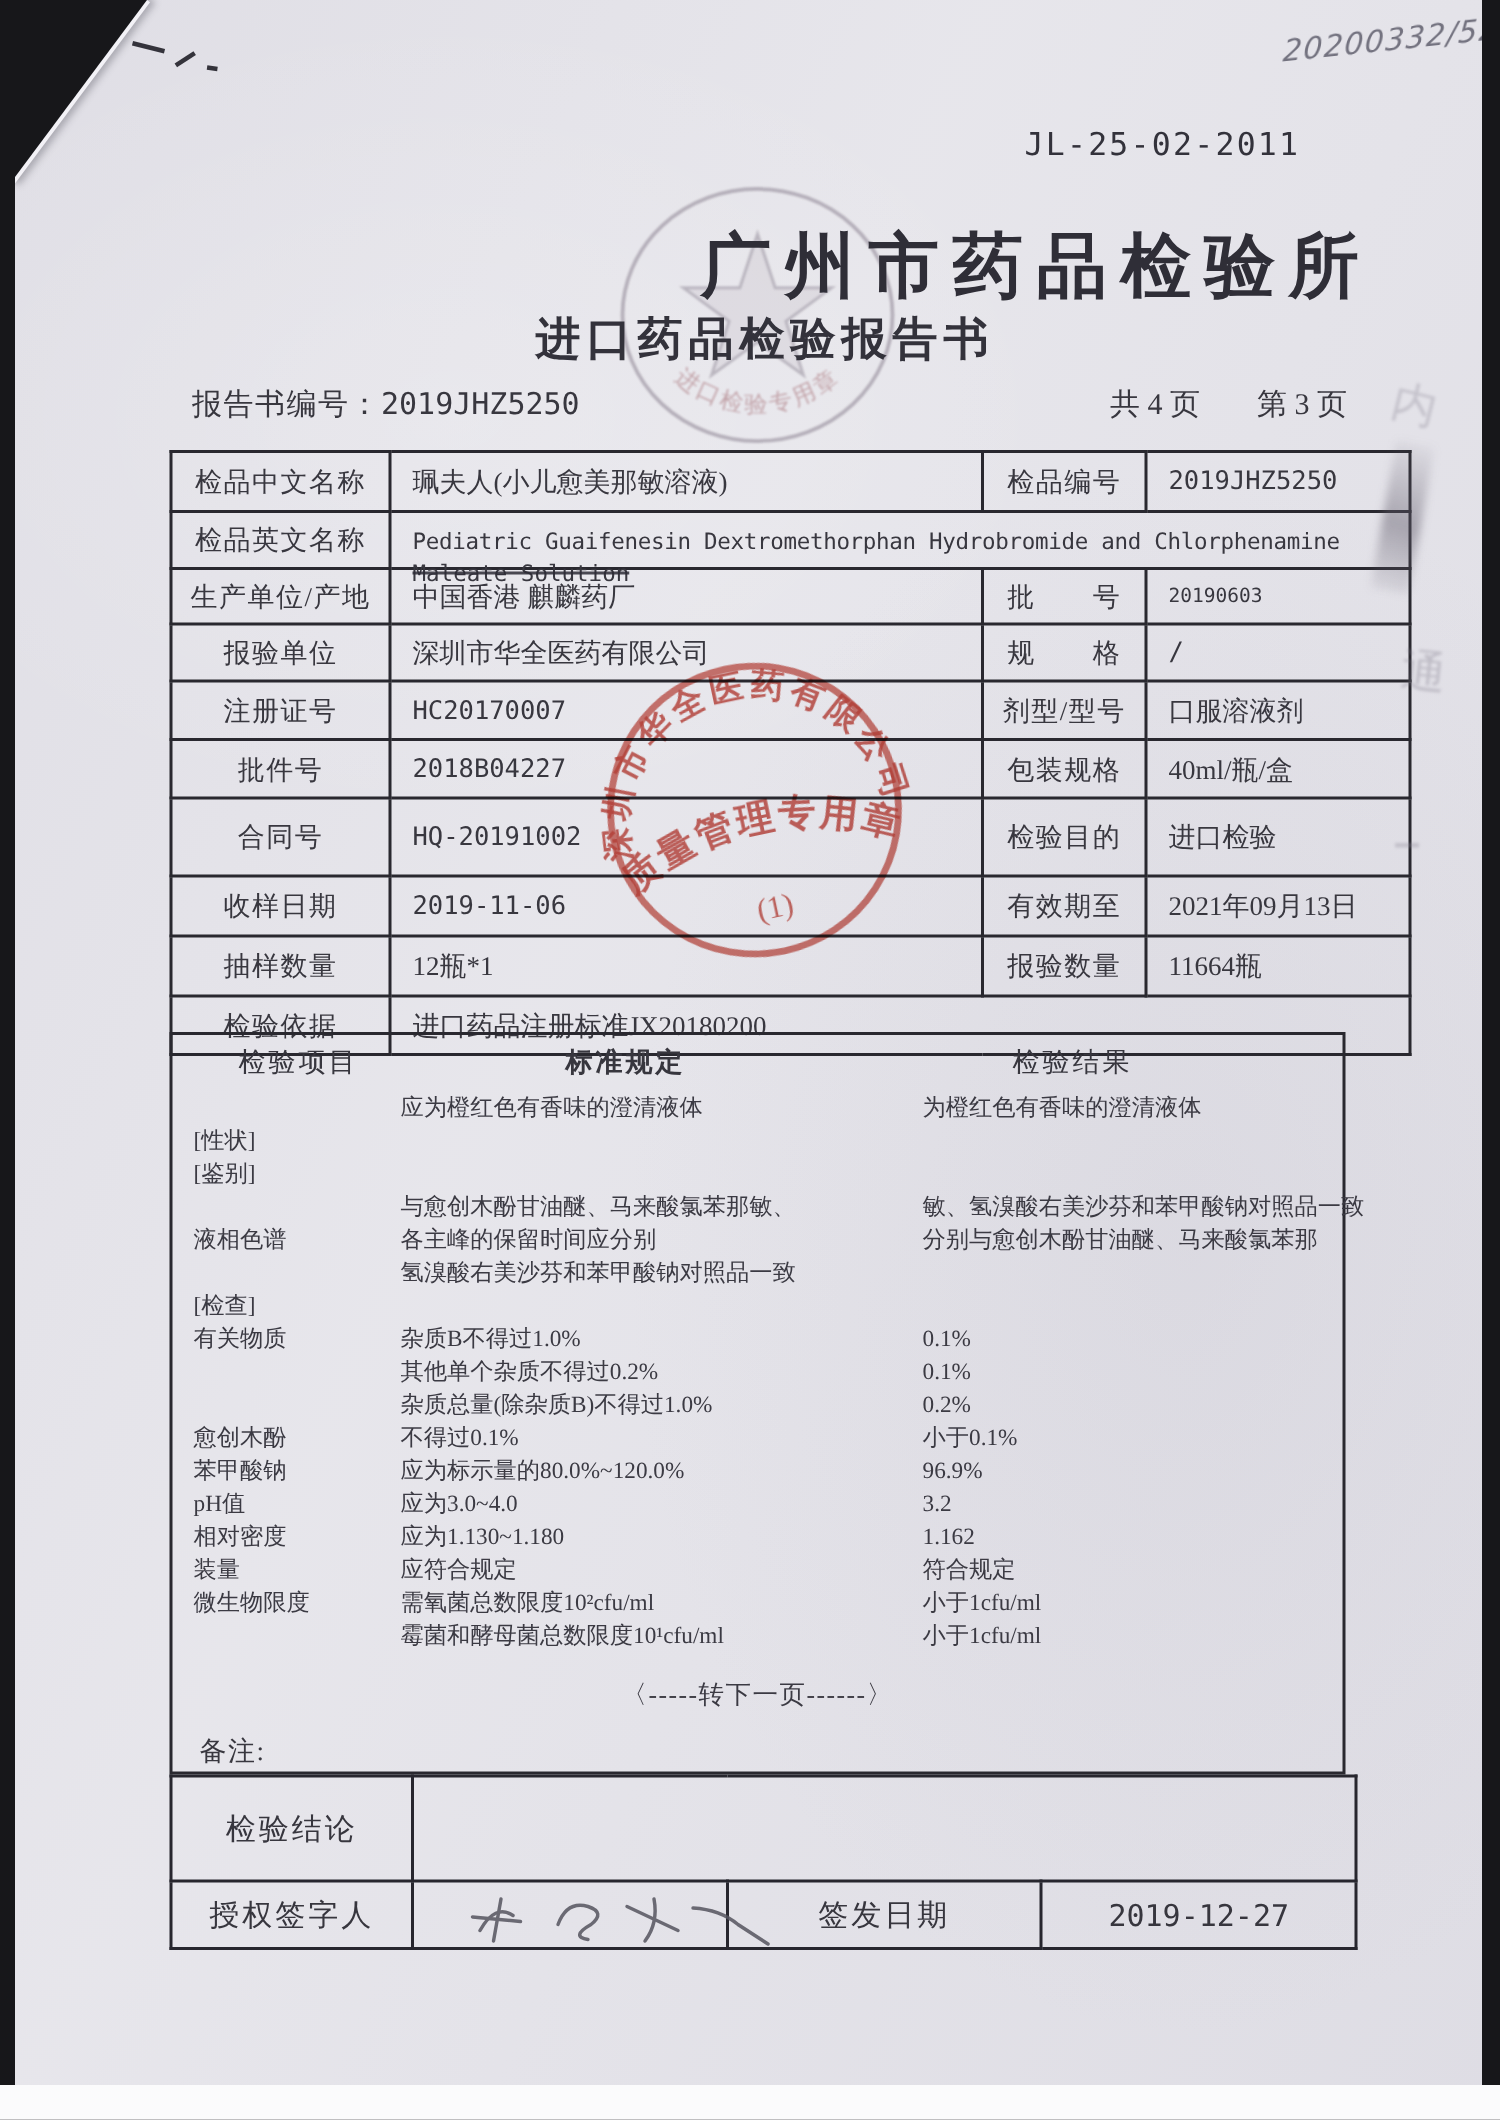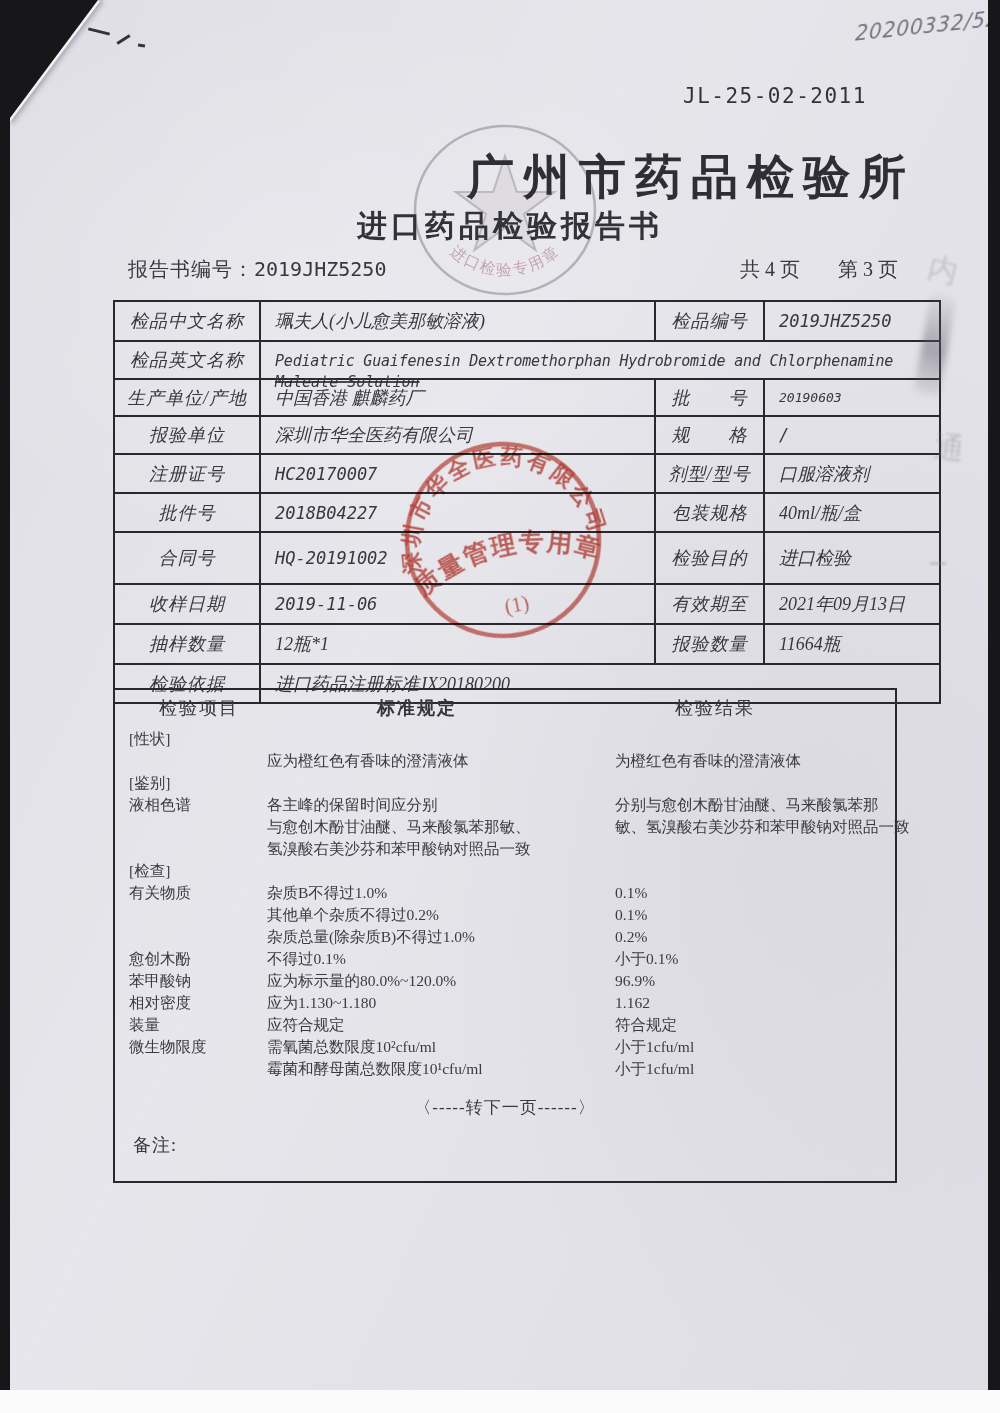--- a/index.html
+++ b/index.html
@@ -32,21 +32,21 @@
   .doc-title{position:absolute;left:105px;top:206px;width:790px;text-align:center;
     font-size:30px;font-weight:bold;letter-spacing:4px;color:#33323b;z-index:3;}
   .report-line{position:absolute;left:118px;top:256px;width:780px;font-size:20px;color:#38373f;z-index:3;}
   .report-no-lab{letter-spacing:1px;}
   .mono{font-family:"DejaVu Sans Mono",monospace;}
   .pages{position:absolute;left:612px;top:0;width:180px;display:flex;gap:38px;}
 
   
   table.info{position:absolute;left:103px;top:300px;width:784px;border-collapse:collapse;
     table-layout:fixed;z-index:2;}
-  table.info td{border:2px solid #29282f;font-size:18px;color:#38373f;overflow:visible;font-style:italic;}
+  table.info td{border:2px solid #29282f;font-size:18px;color:#38373f;overflow:visible;}
   td.ilab{text-align:center;letter-spacing:1px;}
   td.ival{text-align:left;padding-left:14px;position:relative;}
   .eng-line{font-family:"DejaVu Sans Mono",monospace;font-size:15px;letter-spacing:-.2px;white-space:nowrap;}
   .eng-overflow{position:absolute;left:14px;bottom:-13px;z-index:4;
     font-family:"DejaVu Sans Mono",monospace;font-size:15px;white-space:nowrap;
     text-decoration:line-through;text-decoration-thickness:2px;text-decoration-color:rgba(45,44,54,.85);}
 
   
   .results{position:absolute;left:103px;top:688px;width:784px;height:495px;
     border:2.5px solid #29282f;z-index:2;box-sizing:border-box;}
@@ -197,46 +197,46 @@
   </svg>
 
   <div class="results">
     <div class="rhead">
       <span class="rh-item">检验项目</span>
       <span class="rh-spec">标准规定</span>
       <span class="rh-result">检验结果</span>
     </div>
     <div class="rbody">
         <div class="rrow">
+          <span class="rc-item"></span>
+          <span class="rc-spec">应为橙红色有香味的澄清液体</span>
+          <span class="rc-result">为橙红色有香味的澄清液体</span>
+        </div>
+        <div class="rrow">
           <span class="rc-item">[性状]</span>
           <span class="rc-spec"></span>
           <span class="rc-result"></span>
         </div>
         <div class="rrow">
-          <span class="rc-item"></span>
-          <span class="rc-spec">应为橙红色有香味的澄清液体</span>
-          <span class="rc-result">为橙红色有香味的澄清液体</span>
-        </div>
-        <div class="rrow">
           <span class="rc-item">[鉴别]</span>
           <span class="rc-spec"></span>
           <span class="rc-result"></span>
         </div>
         <div class="rrow">
+          <span class="rc-item"></span>
+          <span class="rc-spec">与愈创木酚甘油醚、马来酸氯苯那敏、</span>
+          <span class="rc-result">敏、氢溴酸右美沙芬和苯甲酸钠对照品一致</span>
+        </div>
+        <div class="rrow">
           <span class="rc-item">液相色谱</span>
           <span class="rc-spec">各主峰的保留时间应分别</span>
           <span class="rc-result">分别与愈创木酚甘油醚、马来酸氯苯那</span>
         </div>
         <div class="rrow">
           <span class="rc-item"></span>
-          <span class="rc-spec">与愈创木酚甘油醚、马来酸氯苯那敏、</span>
-          <span class="rc-result">敏、氢溴酸右美沙芬和苯甲酸钠对照品一致</span>
-        </div>
-        <div class="rrow">
-          <span class="rc-item"></span>
           <span class="rc-spec">氢溴酸右美沙芬和苯甲酸钠对照品一致</span>
           <span class="rc-result"></span>
         </div>
         <div class="rrow">
           <span class="rc-item">[检查]</span>
           <span class="rc-spec"></span>
           <span class="rc-result"></span>
         </div>
         <div class="rrow">
           <span class="rc-item">有关物质</span>
@@ -255,20 +255,25 @@
         </div>
         <div class="rrow">
           <span class="rc-item">愈创木酚</span>
           <span class="rc-spec">不得过0.1%</span>
           <span class="rc-result">小于0.1%</span>
         </div>
         <div class="rrow">
           <span class="rc-item">苯甲酸钠</span>
           <span class="rc-spec">应为标示量的80.0%~120.0%</span>
           <span class="rc-result">96.9%</span>
+        </div>
+        <div class="rrow">
+          <span class="rc-item">pH值</span>
+          <span class="rc-spec">应为3.0~4.0</span>
+          <span class="rc-result">3.2</span>
         </div>
         <div class="rrow">
           <span class="rc-item">相对密度</span>
           <span class="rc-spec">应为1.130~1.180</span>
           <span class="rc-result">1.162</span>
         </div>
         <div class="rrow">
           <span class="rc-item">装量</span>
           <span class="rc-spec">应符合规定</span>
           <span class="rc-result">符合规定</span>
@@ -281,20 +286,46 @@
         <div class="rrow">
           <span class="rc-item"></span>
           <span class="rc-spec">霉菌和酵母菌总数限度10¹cfu/ml</span>
           <span class="rc-result">小于1cfu/ml</span>
         </div>
       </div>
     <div class="continuation">〈-----转下一页------〉</div>
     <div class="remark">备注:</div>
   </div>
 
+  <table class="foot">
+    <tbody>
+      <tr style="height:70px;">
+        <td class="flab" style="width:157px;">检验结论</td>
+        <td colspan="3"></td>
+      </tr>
+      <tr style="height:45px;">
+        <td class="flab" style="width:157px;">授权签字人</td>
+        <td class="fsig" style="width:310px;">
+          <svg class="sig-svg" width="250" height="42" viewBox="0 0 250 42">
+            <g fill="none" stroke="#55545e" stroke-width="2.3" stroke-linecap="round" opacity=".85">
+              <path d="M14,30 q10,-18 22,-10"></path>
+              <path d="M28,9 l-5,28"></path>
+              <path d="M9,21 l32,3"></path>
+              <path d="M66,26 q6,-16 20,-12 q12,4 2,12 q-14,8 -2,10"></path>
+              <path d="M112,14 l34,16"></path>
+              <path d="M130,9 q3,16 -6,28"></path>
+              <path d="M156,15 q18,1 30,11 l20,13"></path>
+            </g>
+          </svg>
+        </td>
+        <td class="flab" style="width:151px;">签发日期</td>
+        <td class="fdate" style="width:174px;">2019-12-27</td>
+      </tr>
+    </tbody>
+  </table>
 </div>
 
 <div class="bleed-char bleed1">内</div>
 <div class="bleed-smudge"></div>
 <div class="bleed-char bleed2">通</div>
 <div class="bleed-dash"></div>
 
 <div class="bottom-strip"></div>
 
 </body></html>

